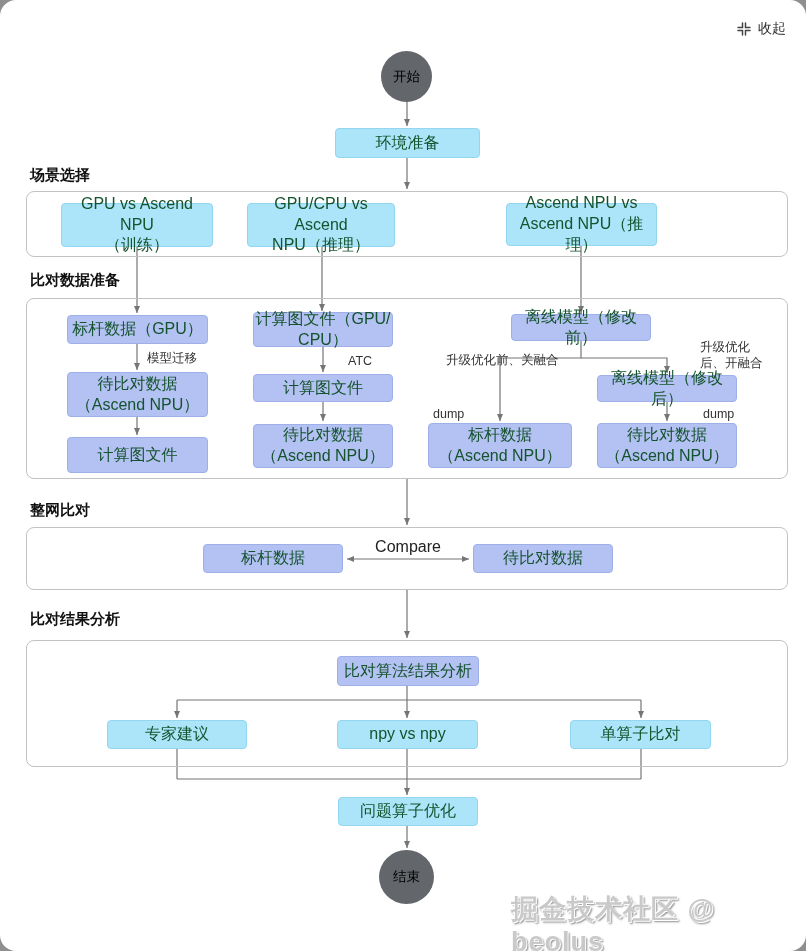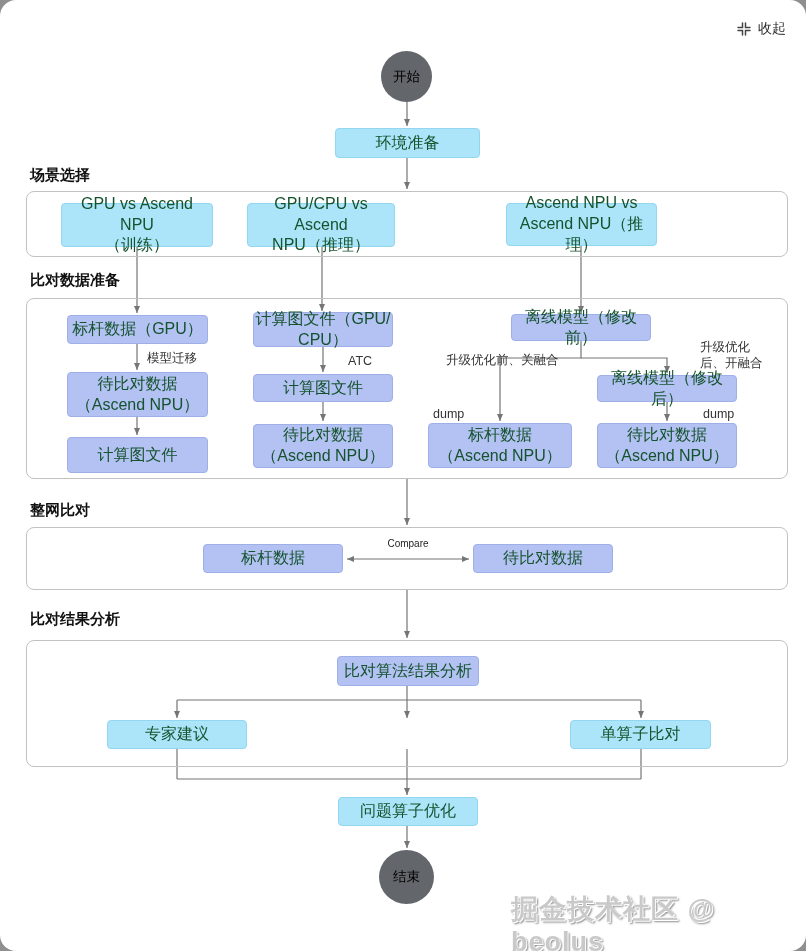--- a/index.html
+++ b/index.html
@@ -7,21 +7,21 @@
   .edges{position:absolute;left:0;top:0;width:806px;height:951px;pointer-events:none;}
   .node{position:absolute;display:flex;align-items:center;justify-content:center;text-align:center;
         font-size:16px;color:#14532d;border-radius:4px;line-height:1.3;white-space:pre-line;box-sizing:border-box;}
   .cyan{background:#ace4f9;border:1px solid #93d6f0;}
   .lav{background:#b3c1f3;border:1px solid #9fb0e8;}
   .terminal{position:absolute;display:flex;align-items:center;justify-content:center;border-radius:50%;
         background:#63666b;color:#000000;font-size:13.5px;}
   .section{position:absolute;border:1px solid #c2c2c2;border-radius:8px;box-sizing:border-box;background:transparent;}
   .section-title{position:absolute;font-size:15px;font-weight:bold;color:#111;}
   .edge-label{position:absolute;font-size:12.5px;color:#333;white-space:pre-line;line-height:1.25;}
-  .compare-label{position:absolute;font-size:10px;color:#222;text-align:center;}
+  .compare-label{position:absolute;font-size:16px;color:#222;text-align:center;}
   .collapse{position:absolute;top:20px;right:20px;display:flex;align-items:center;gap:6px;cursor:pointer;}
   .collapse span{font-size:14px;color:#2d2d2d;}
   .watermark{position:absolute;left:511px;top:891px;font-size:27px;font-weight:600;letter-spacing:1px;
         color:#c9c9c9;text-shadow:-1px -1px 0 #ffffff,1px 1px 0 #ffffff,2px 2px 2px #8a8a8a;}
 </style>
 </head>
 <body>
 
 <div class="canvas">
 
@@ -116,18 +116,19 @@
   <div class="section-title" style="left:30px;top:501px;">整网比对</div>
   <div class="section" style="left:26px;top:527px;width:762px;height:63px;"></div>
   <div class="node lav" style="left:203px;top:544px;width:140px;height:29px;">标杆数据</div>
   <div class="compare-label" style="left:373px;top:538px;width:70px;">Compare</div>
   <div class="node lav" style="left:473px;top:544px;width:140px;height:29px;">待比对数据</div>
 
   <div class="section-title" style="left:30px;top:610px;">比对结果分析</div>
   <div class="section" style="left:26px;top:640px;width:762px;height:127px;"></div>
   <div class="node lav" style="left:337px;top:656px;width:142px;height:30px;">比对算法结果分析</div>
   <div class="node cyan" style="left:107px;top:720px;width:140px;height:29px;">专家建议</div>
+  <div class="node cyan" style="left:337px;top:720px;width:141px;height:29px;">npy vs npy</div>
   <div class="node cyan" style="left:570px;top:720px;width:141px;height:29px;">单算子比对</div>
 
   <div class="node cyan" style="left:338px;top:797px;width:140px;height:29px;">问题算子优化</div>
 
   <div class="watermark">掘金技术社区 @ beolus</div>
 </div>
 
 </body></html>

